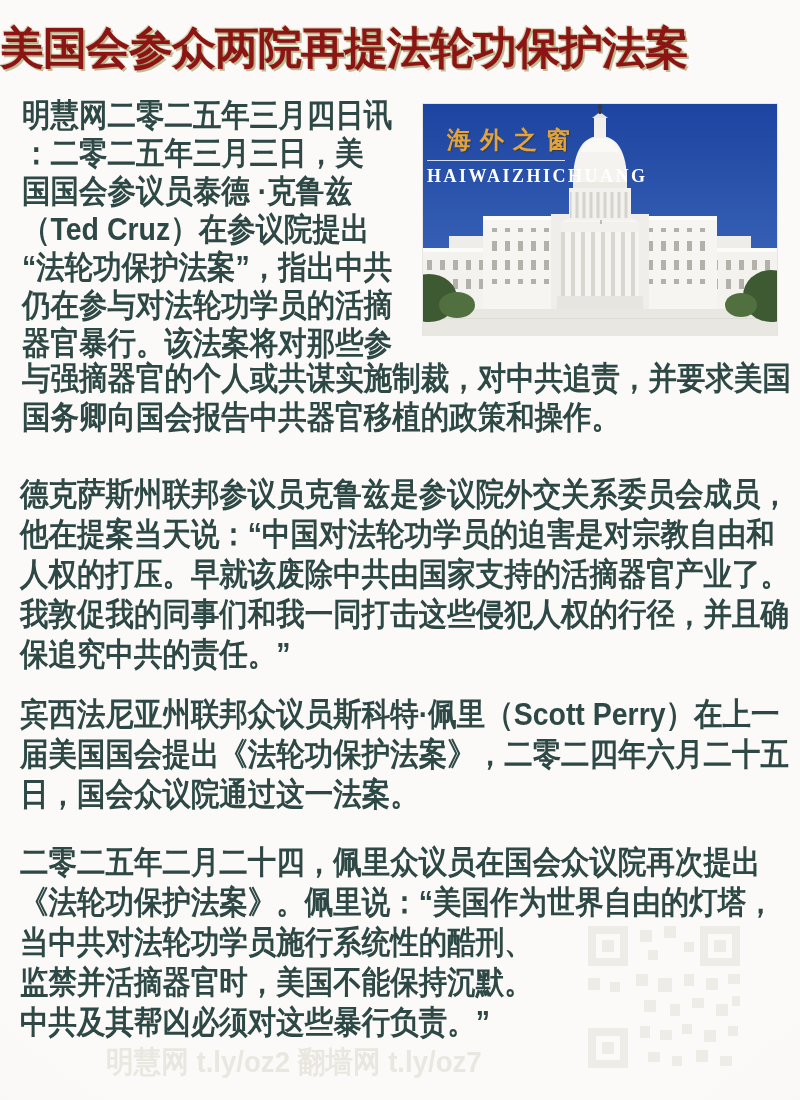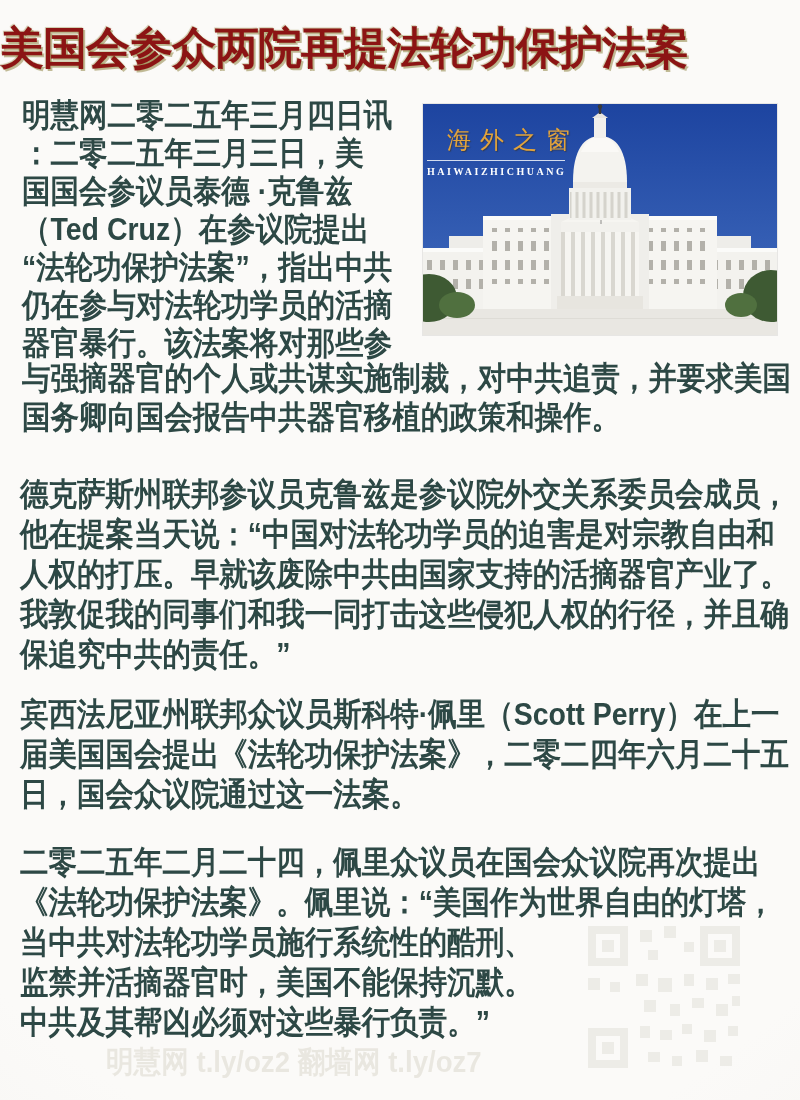--- a/index.html
+++ b/index.html
@@ -44,32 +44,32 @@
   .p4 .ln{line-height:40px;height:40px;}
   
   .photo{
     position:absolute;left:423px;top:104px;width:354px;height:231px;
     overflow:hidden;
     box-shadow:0 0 0 1px rgba(0,0,0,0.08);
   }
   .photo svg{display:block;}
   .cap-cn{
     position:absolute;left:24px;top:20px;
-    color:#e2a33b;font-size:24px;font-weight:400;letter-spacing:9px;
+    color:#e2a33b;font-size:24px;font-weight:700;letter-spacing:9px;
     font-family:"Liberation Serif","DejaVu Serif",serif;
     text-shadow:1px 1px 1px rgba(60,40,0,.45);
     white-space:nowrap;
   }
   .cap-rule{
     position:absolute;left:4px;top:56px;width:138px;height:1px;
     background:rgba(255,255,255,.8);
   }
   .cap-en{
     position:absolute;left:4px;top:62px;
-    color:#ffffff;font-size:10px;font-weight:700;letter-spacing:2.5px;
+    color:#ffffff;font-size:18px;font-weight:700;letter-spacing:2.5px;
     font-family:"Liberation Serif","DejaVu Serif",serif;
     white-space:nowrap;
   }
   
   .qr-wm{
     position:absolute;left:588px;top:926px;width:152px;height:142px;
     opacity:.55;
   }
   .bottom-wm{
     position:absolute;left:106px;top:1042px;

